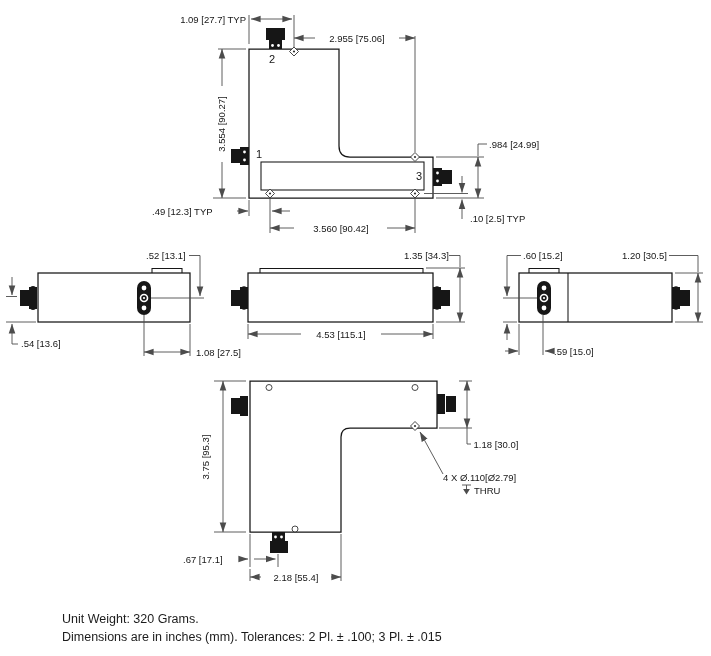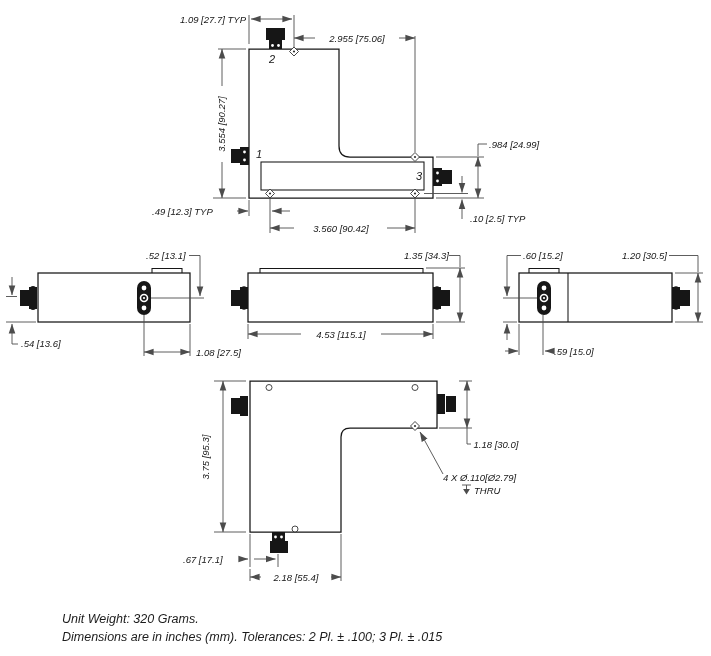--- a/index.html
+++ b/index.html
@@ -1,17 +1,17 @@
 <!DOCTYPE html>
 <html><head>
 <meta charset="utf-8">
 <style>
   html,body{margin:0;padding:0;background:#ffffff;}
   .canvas{position:relative;width:711px;height:656px;background:#fff;overflow:hidden;
-          font-family:"Liberation Sans", sans-serif;font-style:italic;}
+          font-family:"Liberation Sans", sans-serif;}
   svg{display:block;}
   .o  {stroke:#161616;fill:none;stroke-width:1.25;}
   .o2 {stroke:#161616;fill:none;stroke-width:1.05;}
   .oc {fill:#161616;stroke:none;}
   .d  {stroke:#4c4c4c;fill:none;stroke-width:0.9;}
   .hole{stroke:#333333;fill:#ffffff;stroke-width:0.9;}
   .hdot{fill:#333333;stroke:none;}
   .t  {font-family:"Liberation Sans", sans-serif;font-size:9.5px;fill:#161616;}
   .tp {font-family:"Liberation Sans", sans-serif;font-size:11px;fill:#161616;}
   .tn {font-family:"Liberation Sans", sans-serif;font-size:12.5px;fill:#1c1c1c;}

